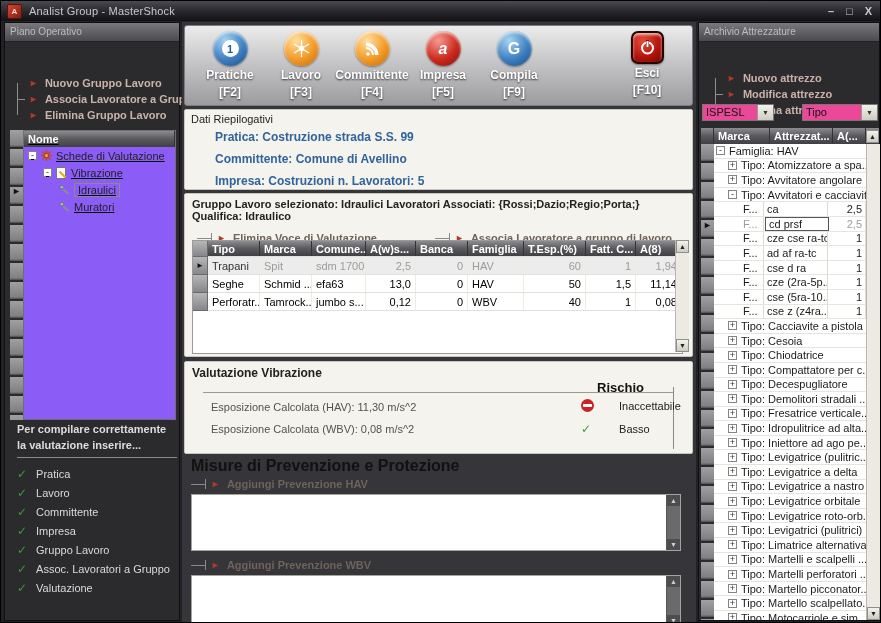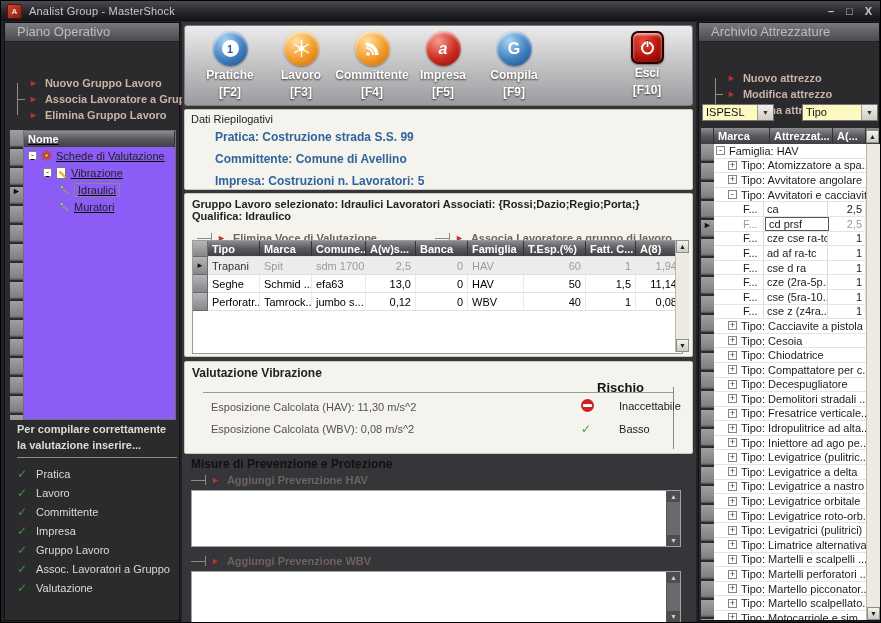--- a/index.html
+++ b/index.html
@@ -6,21 +6,21 @@
   #window{position:relative;width:881px;height:623px;background:#222226;overflow:hidden;border:1px solid #000;box-sizing:border-box;}
   .abs{position:absolute;}
   
   .titlebar{left:0;top:0;width:881px;height:20px;background:linear-gradient(#4a4a52,#26262b 55%,#121216);display:flex;align-items:center;}
   .app-icon{width:13px;height:13px;margin:0 7px 0 6px;background:linear-gradient(135deg,#d4472f,#7e1e12);border:1px solid #5a120a;border-radius:2px;display:inline-flex;align-items:center;justify-content:center;color:#f7d9c8;font-size:8px;font-weight:bold;}
   .title{color:#c9c9cc;font-size:11px;letter-spacing:.2px;}
   .winctrls{margin-left:auto;display:flex;gap:12px;padding-right:10px;color:#c9c9cc;font-size:11px;font-weight:bold;}
   .winctrl{cursor:default;}
   
   .side-panel{background:#2b2b2e;border:1px solid #101012;box-sizing:border-box;}
-  .hdrbar{height:18px;background:linear-gradient(#79797d,#4a4a4f);border-bottom:1px solid #222;color:#bdbdc0;font-size:13px;line-height:18px;padding-left:12px;}
+  .hdrbar{height:18px;background:linear-gradient(#79797d,#4a4a4f);border-bottom:1px solid #222;color:#bdbdc0;font-size:10px;line-height:18px;padding-left:5px;}
   .dark-menu{position:relative;}
   .dark-menu-row{display:flex;align-items:center;height:16px;position:relative;}
   .tri{color:#b5372b;font-size:9px;margin-right:7px;line-height:10px;}
   .dark-menu-label{color:#cbb3a9;font-size:11px;font-weight:bold;white-space:nowrap;}
   .menu-vline{position:absolute;width:1px;background:#8f8f8f;}
   .menu-stub{position:absolute;height:1px;background:#8f8f8f;}
   
   .white-box{background:#8b5cf6;border:1px solid #6f6f72;box-sizing:border-box;text-decoration:underline;}
   .grid-hdr{background:linear-gradient(#8d8d90,#59595e 50%,#3f3f44);color:#fff;font-size:11px;font-weight:bold;display:flex;align-items:center;}
   .grid-hdr .cell{padding-left:4px;border-right:1px solid #333;height:100%;display:flex;align-items:center;box-sizing:border-box;overflow:hidden;white-space:nowrap;}
@@ -62,21 +62,21 @@
   .trow.sel{background:#ececec;color:#9b9b9b;}
   .rowhdr-cell{width:14px;height:100%;background:linear-gradient(#b6b6b8,#87878b);border-right:1px solid #6a6a6e;border-bottom:1px solid #6a6a6e;flex:0 0 14px;display:flex;align-items:center;justify-content:center;color:#111;font-size:8px;}
   .risk-row{display:flex;align-items:center;gap:25px;}
   .noentry{width:13px;height:13px;border-radius:50%;background:#cc2222;position:relative;flex:0 0 13px;}
   .noentry::after{content:"";position:absolute;left:2px;right:2px;top:5px;height:3px;background:#fff;border-radius:1px;}
   .gray-text{color:#55524e;font-size:11px;}
   .tarea{background:#fff;border:1px solid #a5a49c;box-sizing:border-box;position:relative;}
   .vscroll{position:absolute;right:0;top:0;bottom:0;width:13px;background:#6a6a6c;display:flex;flex-direction:column;justify-content:space-between;align-items:center;border-left:1px solid #555;}
   .vscroll .arr{color:#cfcfcf;font-size:7px;line-height:11px;width:13px;text-align:center;background:#4d4d50;height:11px;}
   
-  .combo{display:flex;background:#fef9c3;border:1px solid #77777a;height:17px;box-sizing:border-box;font-size:11px;color:#111;}
+  .combo{display:flex;background:#ec4899;border:1px solid #77777a;height:17px;box-sizing:border-box;font-size:11px;color:#111;}
   .combo .val{flex:1;padding:1px 3px;overflow:hidden;white-space:nowrap;}
   .combo .btn{width:15px;background:linear-gradient(#f2f1ea,#cfcdc2);border-left:1px solid #9a9a94;display:flex;align-items:center;justify-content:center;font-size:7px;color:#333;}
   .rrow{display:flex;align-items:center;height:14.6px;font-size:11px;color:#1b1b1b;border-bottom:1px solid #e6e4dd;box-sizing:border-box;white-space:nowrap;overflow:hidden;}
   .rrow .icell{height:100%;display:flex;align-items:center;padding:0 3px;border-right:1px solid #dddbd2;box-sizing:border-box;overflow:hidden;}
   .scroll-col{position:absolute;width:13px;background:#eceae3;border-left:1px solid #b9b8b0;}
   .scroll-btn{width:13px;height:13px;background:linear-gradient(#f4f3ec,#cdccc2);border:1px solid #8f8f89;box-sizing:border-box;color:#222;font-size:7px;line-height:11px;text-align:center;}
 </style>
 </head>
 <body>
 
@@ -360,21 +360,21 @@
         <span class="noentry"></span>
         <span style="font-size:11px;color:#222;">Inaccettabile</span>
       </div>
       <div class="abs risk-row" style="left:396px;top:60px;">
         <span class="checkmark" style="margin-right:3px;">✓</span>
         <span style="font-size:11px;color:#222;">Basso</span>
       </div>
     </div>
 
     <div class="abs" style="left:2px;top:433px;width:509px;height:165px;">
-      <div style="font-size:12px;font-weight:bold;color:#111;padding:2px 0 2px 7px;">Misure di Prevenzione e Protezione</div>
+      <div style="font-size:16px;font-weight:bold;color:#111;padding:2px 0 2px 7px;">Misure di Prevenzione e Protezione</div>
       <div class="link-row" style="padding-left:7px;">
         <span class="conn-h"></span>
           <span class="conn-v"></span>
         <span class="tri">►</span>
         <span class="link-label">Aggiungi Prevenzione HAV</span>
       </div>
       <div class="tarea" style="margin:3px 12px 0 7px;height:57px;">
         <span></span>
         <div class="vscroll">
             <span class="arr">▲</span>

